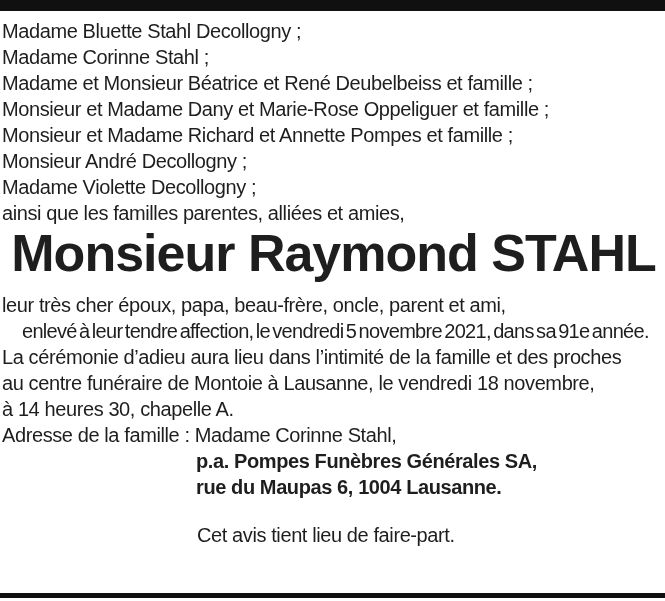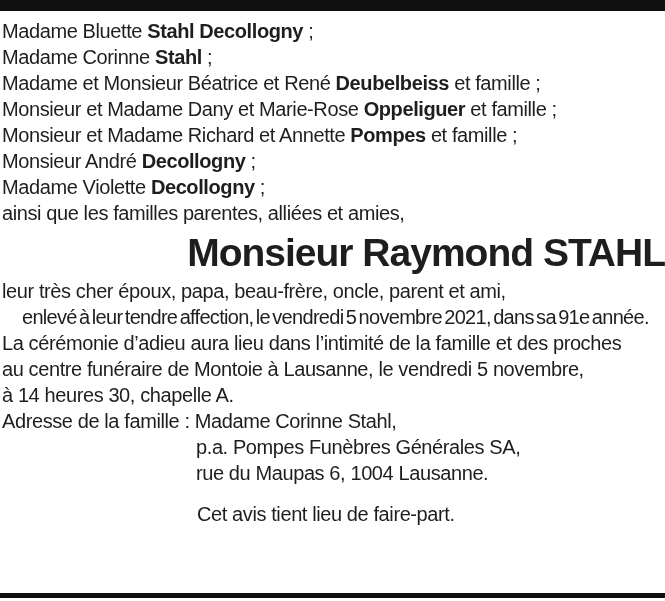--- a/index.html
+++ b/index.html
@@ -29,41 +29,42 @@
   .content {
     padding: 7px 0 0 2px;
   }
   .line {
     font-size: 20px;
     line-height: 26px;
     letter-spacing: -0.4px;
     white-space: nowrap;
   }
   .line b {
-    font-weight: bold;
+    font-weight: normal;
   }
   .line.tight {
     letter-spacing: -0.7px;
     word-spacing: -2.5px;
     margin-left: 20px;
   }
   .line.indent {
     padding-left: 194px;
+    font-weight: bold;
   }
   .title {
-    font-size: 39px;
+    font-size: 52px;
     font-weight: bold;
     line-height: 46px;
     letter-spacing: -1px;
-    text-align: right;
-    margin: 4px 0 2px 0;
+    text-align: center;
+    margin: 4px 0 16px 0;
     white-space: nowrap;
   }
   .closing {
-    margin-top: 15px;
+    margin-top: 22px;
     padding-left: 195px;
     font-size: 20px;
     line-height: 26px;
     letter-spacing: -0.4px;
     white-space: nowrap;
   }
 </style>
 </head>
 <body>
 
@@ -80,21 +81,21 @@
       <div class="line"><span>Madame Violette </span><b>Decollogny</b><span> ;</span></div>
       <div class="line"><span>ainsi que les familles parentes, alliées et amies,</span></div>
     </div>
 
   <h1 class="title">Monsieur Raymond STAHL</h1>
 
   <div>
       <div class="line"><span>leur très cher époux, papa, beau-frère, oncle, parent et ami,</span></div>
       <div class="line tight"><span>enlevé à leur tendre affection, le vendredi 5 novembre 2021, dans sa 91e année.</span></div>
       <div class="line"><span>La cérémonie d’adieu aura lieu dans l’intimité de la famille et des proches</span></div>
-      <div class="line"><span>au centre funéraire de Montoie à Lausanne, le vendredi 5 novembre,</span></div>
+      <div class="line"><span>au centre funéraire de Montoie à Lausanne, le vendredi 18 novembre,</span></div>
       <div class="line"><span>à 14 heures 30, chapelle A.</span></div>
       <div class="line"><span>Adresse de la famille : Madame Corinne Stahl,</span></div>
       <div class="line indent"><span>p.a. Pompes Funèbres Générales SA,</span></div>
       <div class="line indent"><span>rue du Maupas 6, 1004 Lausanne.</span></div>
     </div>
 
   <div class="closing">Cet avis tient lieu de faire-part.</div>
 </div>
 
 <div class="bottombar" style="background-color: rgb(16, 16, 16);"></div>

